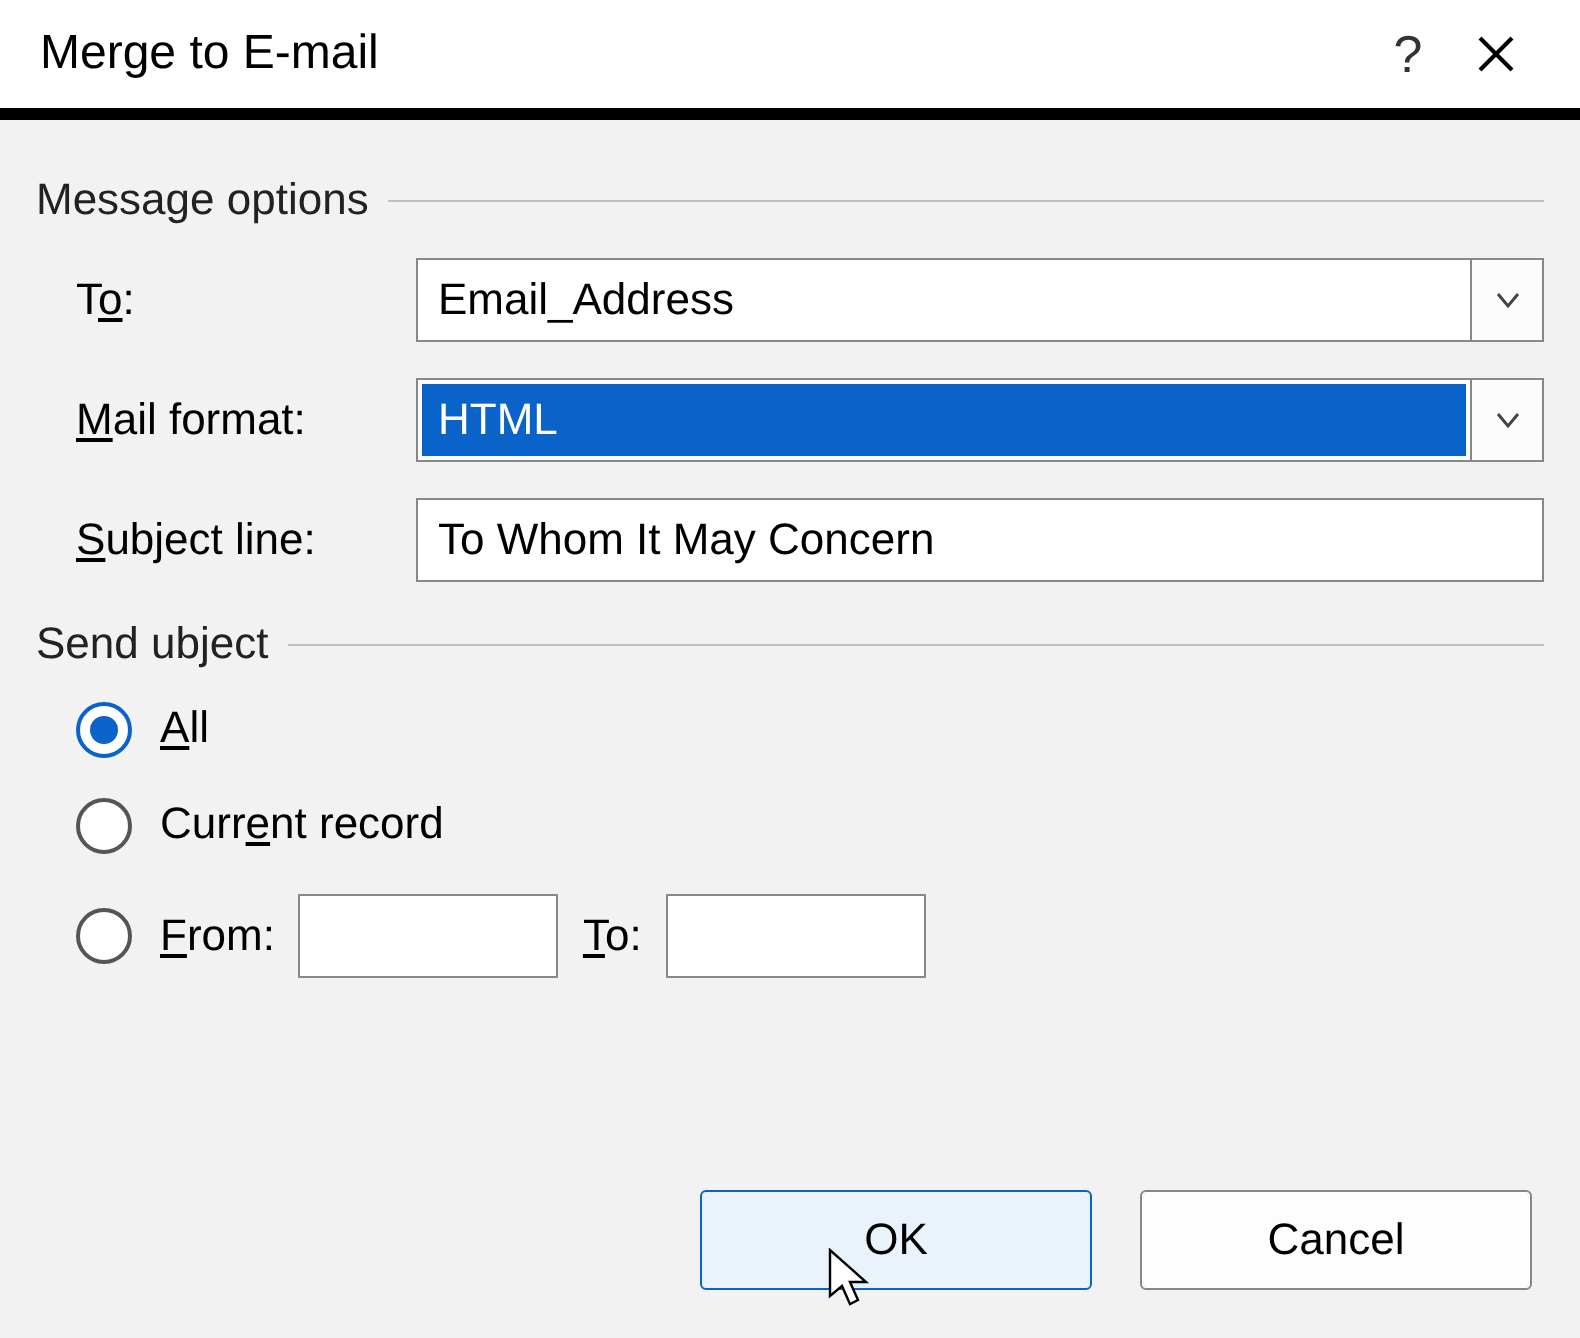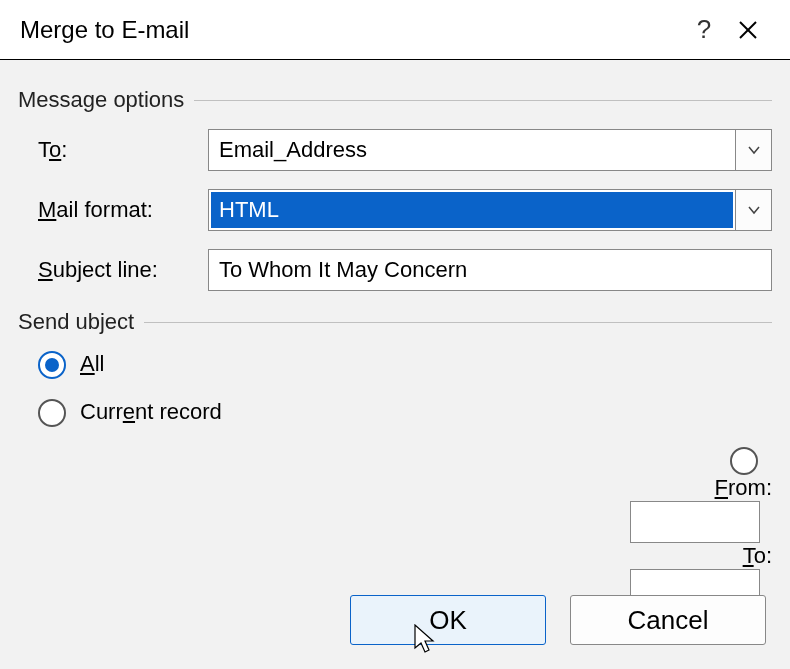--- a/index.html
+++ b/index.html
@@ -17,21 +17,21 @@
     height: 669px;
     background: #f2f2f2;
     position: relative;
   }
   .titlebar {
     height: 60px;
     background: #ffffff;
     display: flex;
     align-items: center;
     padding: 0 20px;
-    border-bottom: 1px solid #000000;
+    border-bottom: 6px solid #000000;
   }
   .titlebar-title {
     flex: 1;
     font-size: 24px;
     color: #000;
   }
   .titlebar-help {
     width: 44px;
     text-align: center;
     font-size: 26px;
@@ -162,36 +162,35 @@
     height: 42px;
     border: 1px solid #888;
     background: #fff;
     font-size: 20px;
     padding: 4px 8px;
     outline: none;
     margin: 0 12px;
   }
   .from-row {
     display: flex;
-    align-items: flex-end;
+    align-items: center;
     padding-left: 20px;
     margin-bottom: 20px;
-    flex-direction: column;
   }
   .footer {
     position: absolute;
     bottom: 24px;
     right: 24px;
     display: flex;
     gap: 24px;
   }
   .btn {
     width: 196px;
     height: 50px;
-    font-size: 26px;
+    font-size: 22px;
     border: 1px solid #888;
     background: #fdfdfd;
     cursor: pointer;
     display: flex;
     align-items: center;
     justify-content: center;
     border-radius: 3px;
   }
   .btn.primary {
     border: 1.5px solid #0a63c9;

